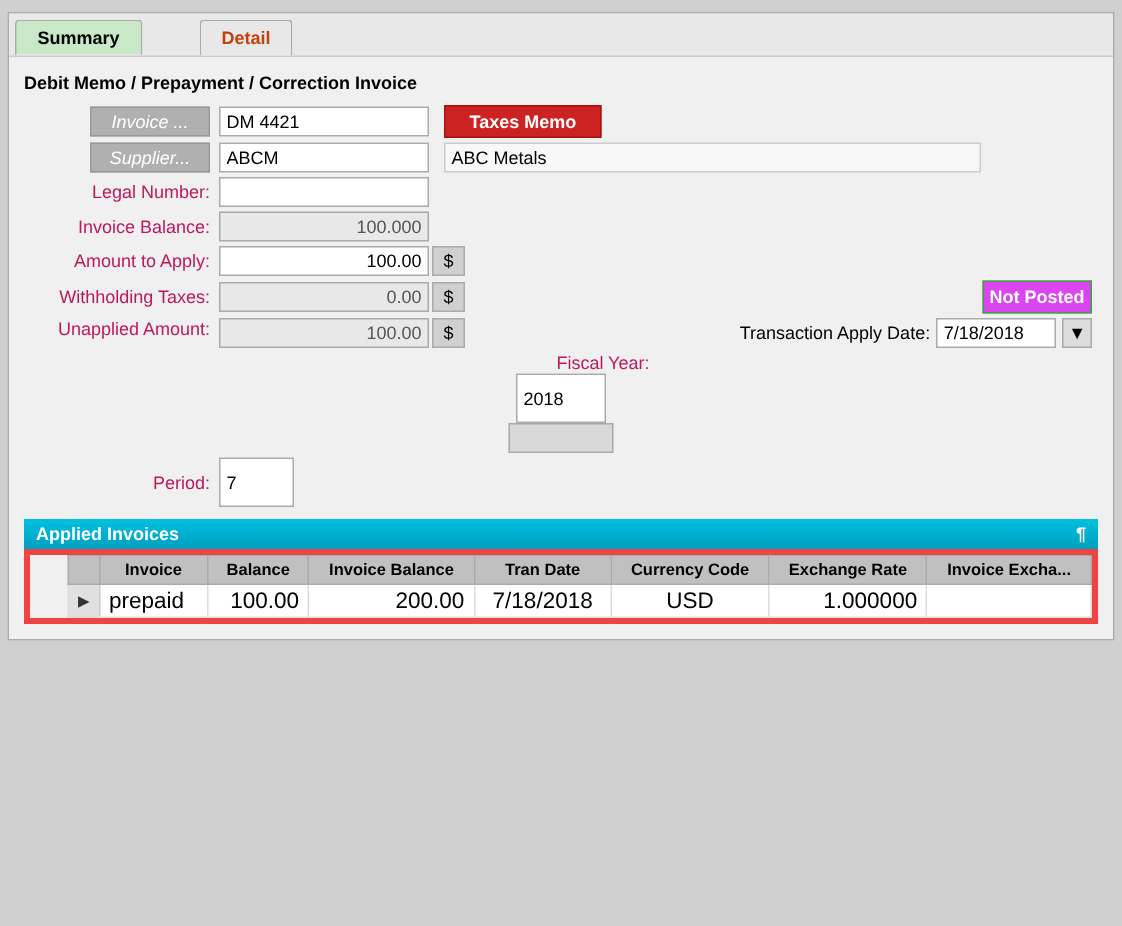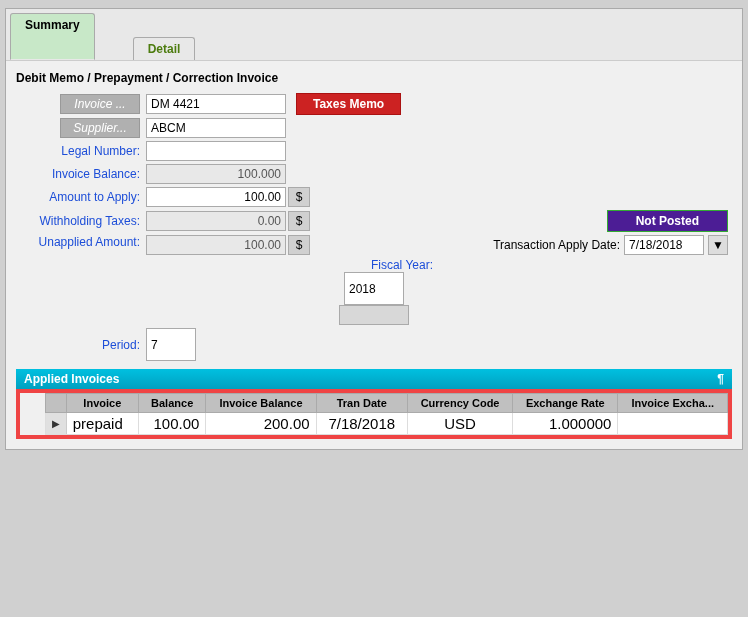--- a/index.html
+++ b/index.html
@@ -43,22 +43,21 @@
       border-radius: 3px 3px 0 0;
     }
 
     .tab.active {
       background: #c8e8c8;
       border-bottom: 1px solid #e8e8e8;
     }
 
     .tab.inactive {
       background: #e8e8e8;
-      color: #4d7c0f;
-      margin-top: 24px;
+      color: #c2410c;
     }
 
     .content {
       padding: 10px;
       background: #f0f0f0;
     }
 
     .section-title {
       font-weight: bold;
       margin-bottom: 8px;
@@ -68,21 +67,21 @@
     .form-row {
       display: flex;
       align-items: center;
       margin-bottom: 3px;
     }
 
     .form-label {
       width: 130px;
       text-align: right;
       padding-right: 6px;
-      color: #1d4ed8;
+      color: #be185d;
     }
 
     .form-input {
       border: 1px solid #aaa;
       background: white;
       padding: 2px 4px;
       height: 20px;
     }
 
     .form-input.readonly {
@@ -139,24 +138,24 @@
       background: #d0d0d0;
       border: 1px solid #aaa;
       padding: 2px 4px;
       height: 20px;
       width: 22px;
       text-align: center;
       margin-left: 2px;
     }
 
     .not-posted-btn {
-      background: #4c1d95;
+      background: #d946ef;
       color: white;
       border: 1px solid #33aa33;
-      padding: 3px 28px;
+      padding: 3px 4px;
       font-weight: bold;
       cursor: pointer;
       height: 22px;
       margin-left: auto;
     }
 
     .date-input {
       border: 1px solid #aaa;
       background: white;
       padding: 2px 4px;
@@ -280,20 +279,21 @@
       </div>
       <input class="invoice-value" type="text" value="DM 4421" style="">
       <button class="debit-memo-btn">Taxes Memo</button>
     </div>
 
     <div class="invoice-row">
       <div style="width:130px; display:flex; justify-content:flex-end; padding-right:6px;">
         <div class="invoice-label-btn">Supplier...</div>
       </div>
       <input class="invoice-value" type="text" value="ABCM" style="">
+      <div class="supplier-value-right">ABC Metals</div>
     </div>
 
     <div class="form-row">
       <div class="form-label">Legal Number:</div>
       <input class="legal-input" type="text" style="">
     </div>
 
     <div class="form-row">
       <div class="form-label">Invoice Balance:</div>
       <input class="form-input readonly" style="width: 140px; text-align: right;" type="text" value="100.000">

